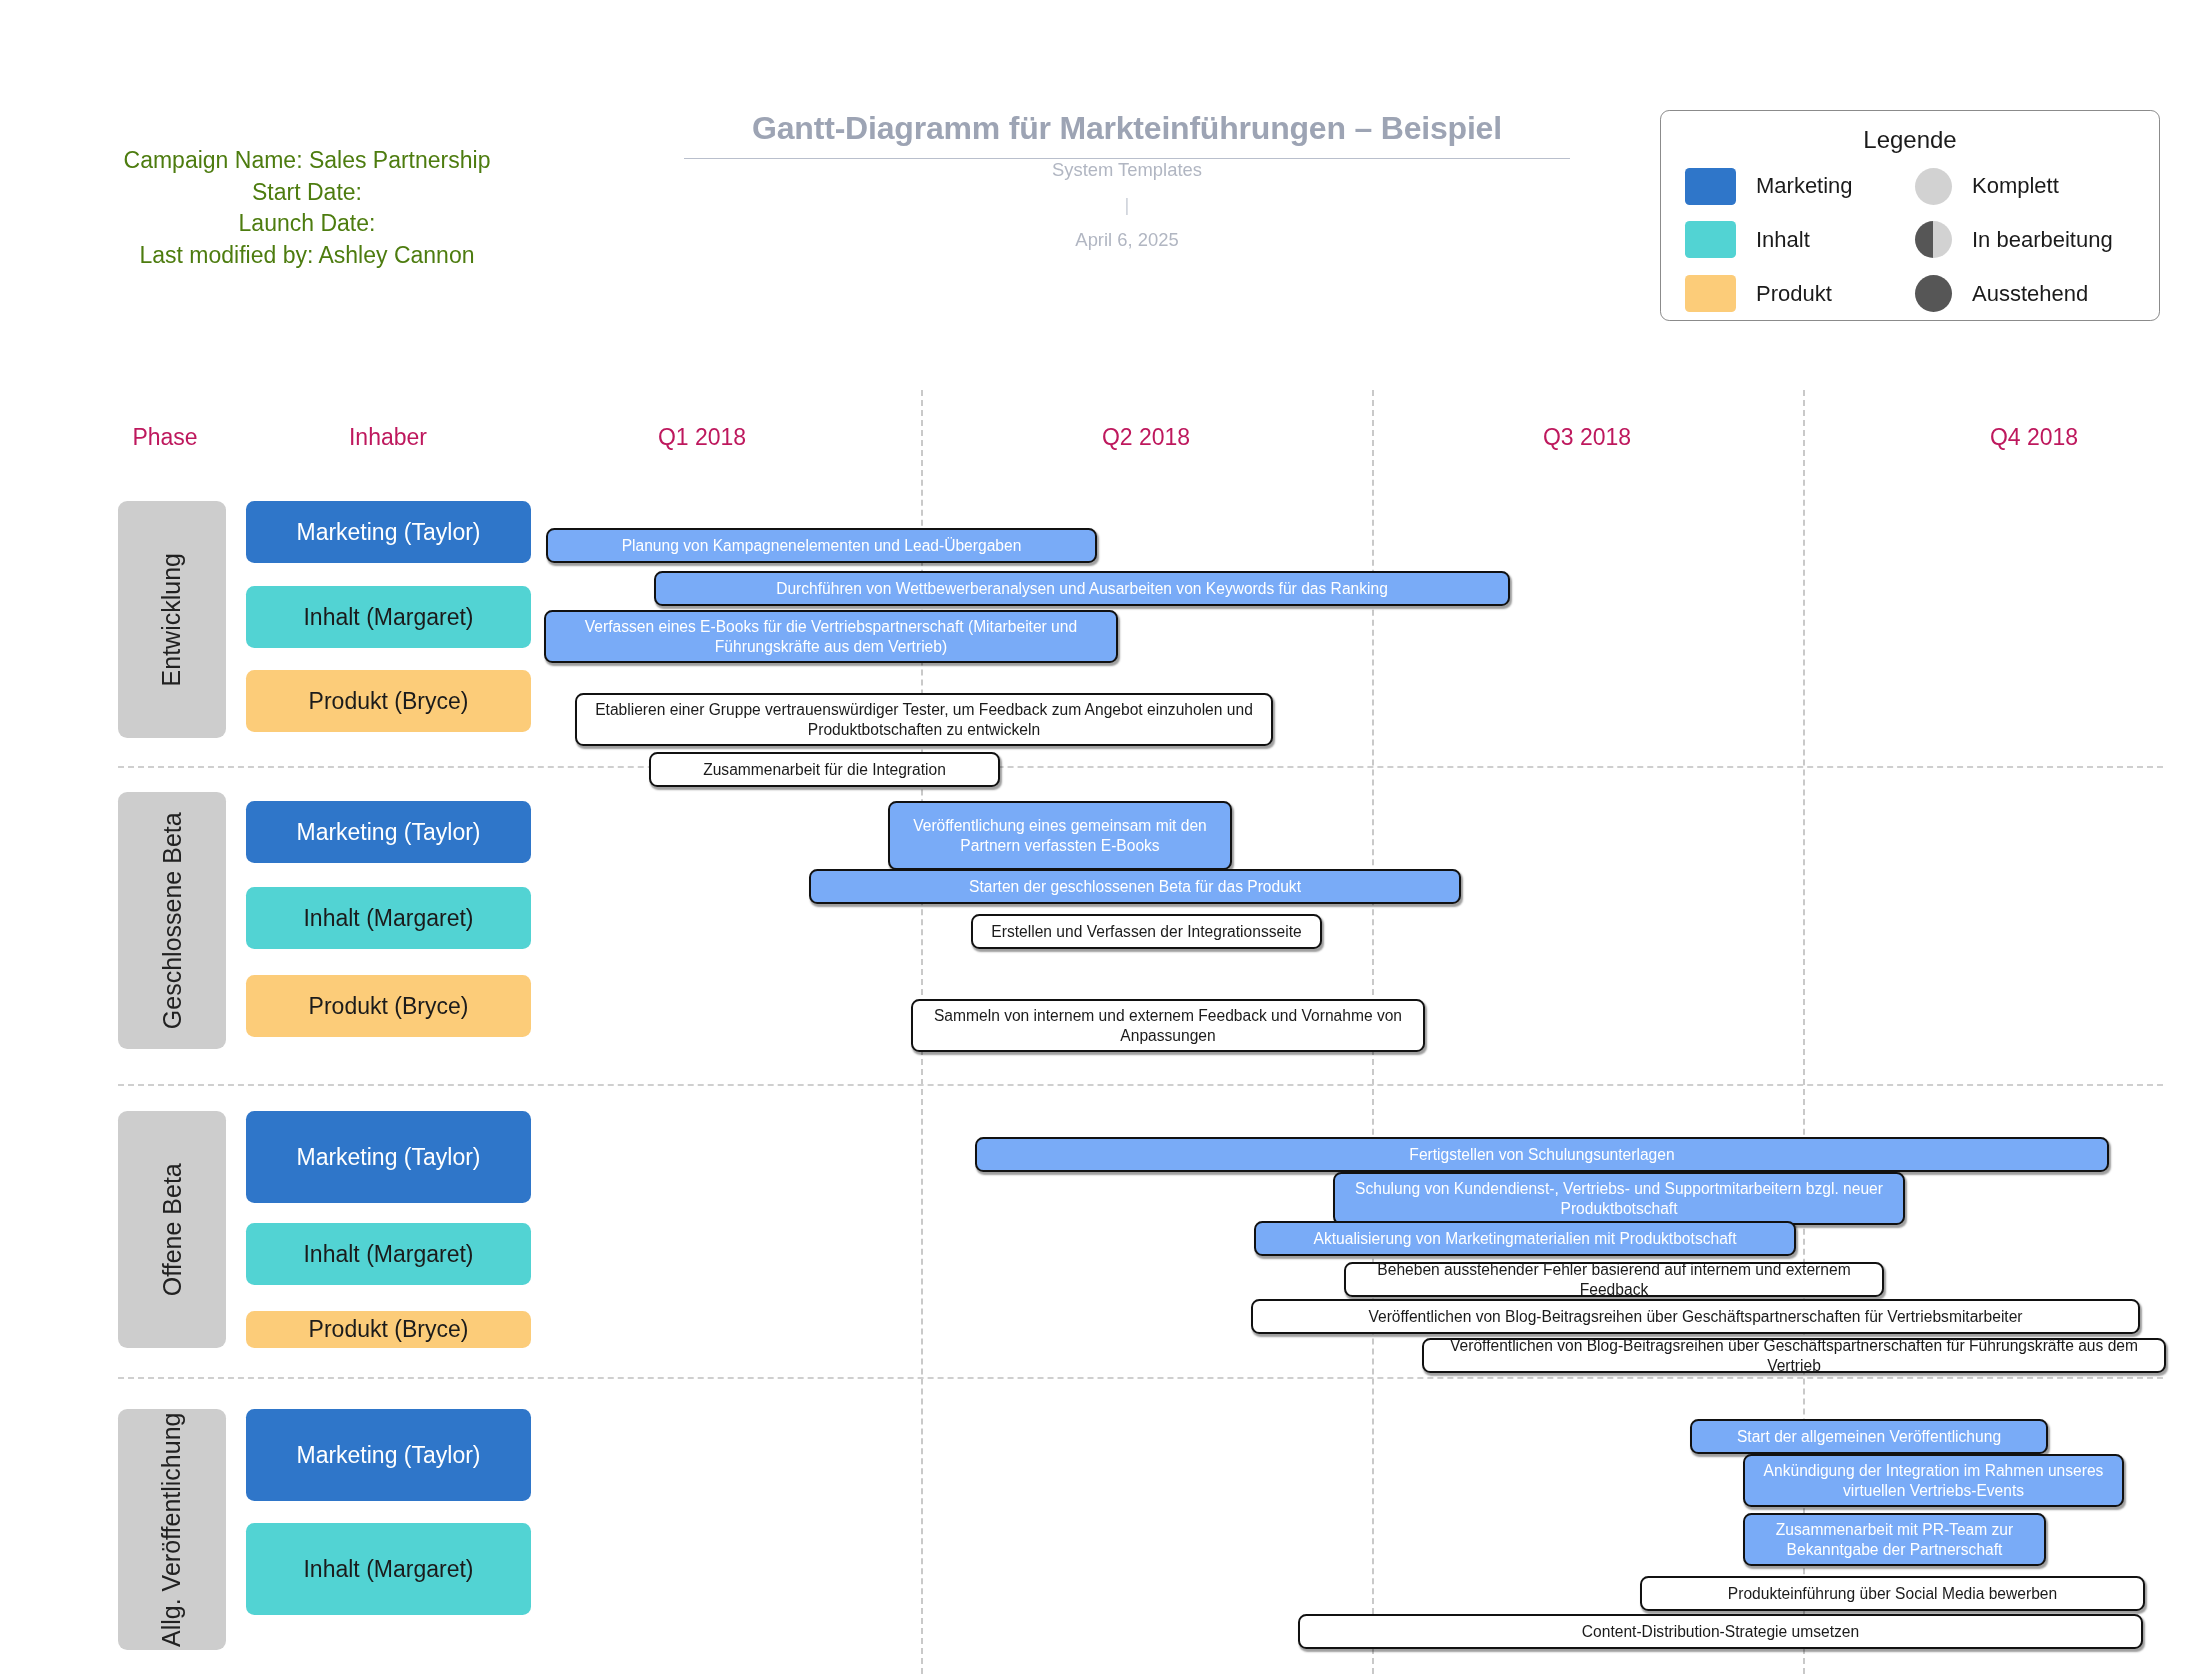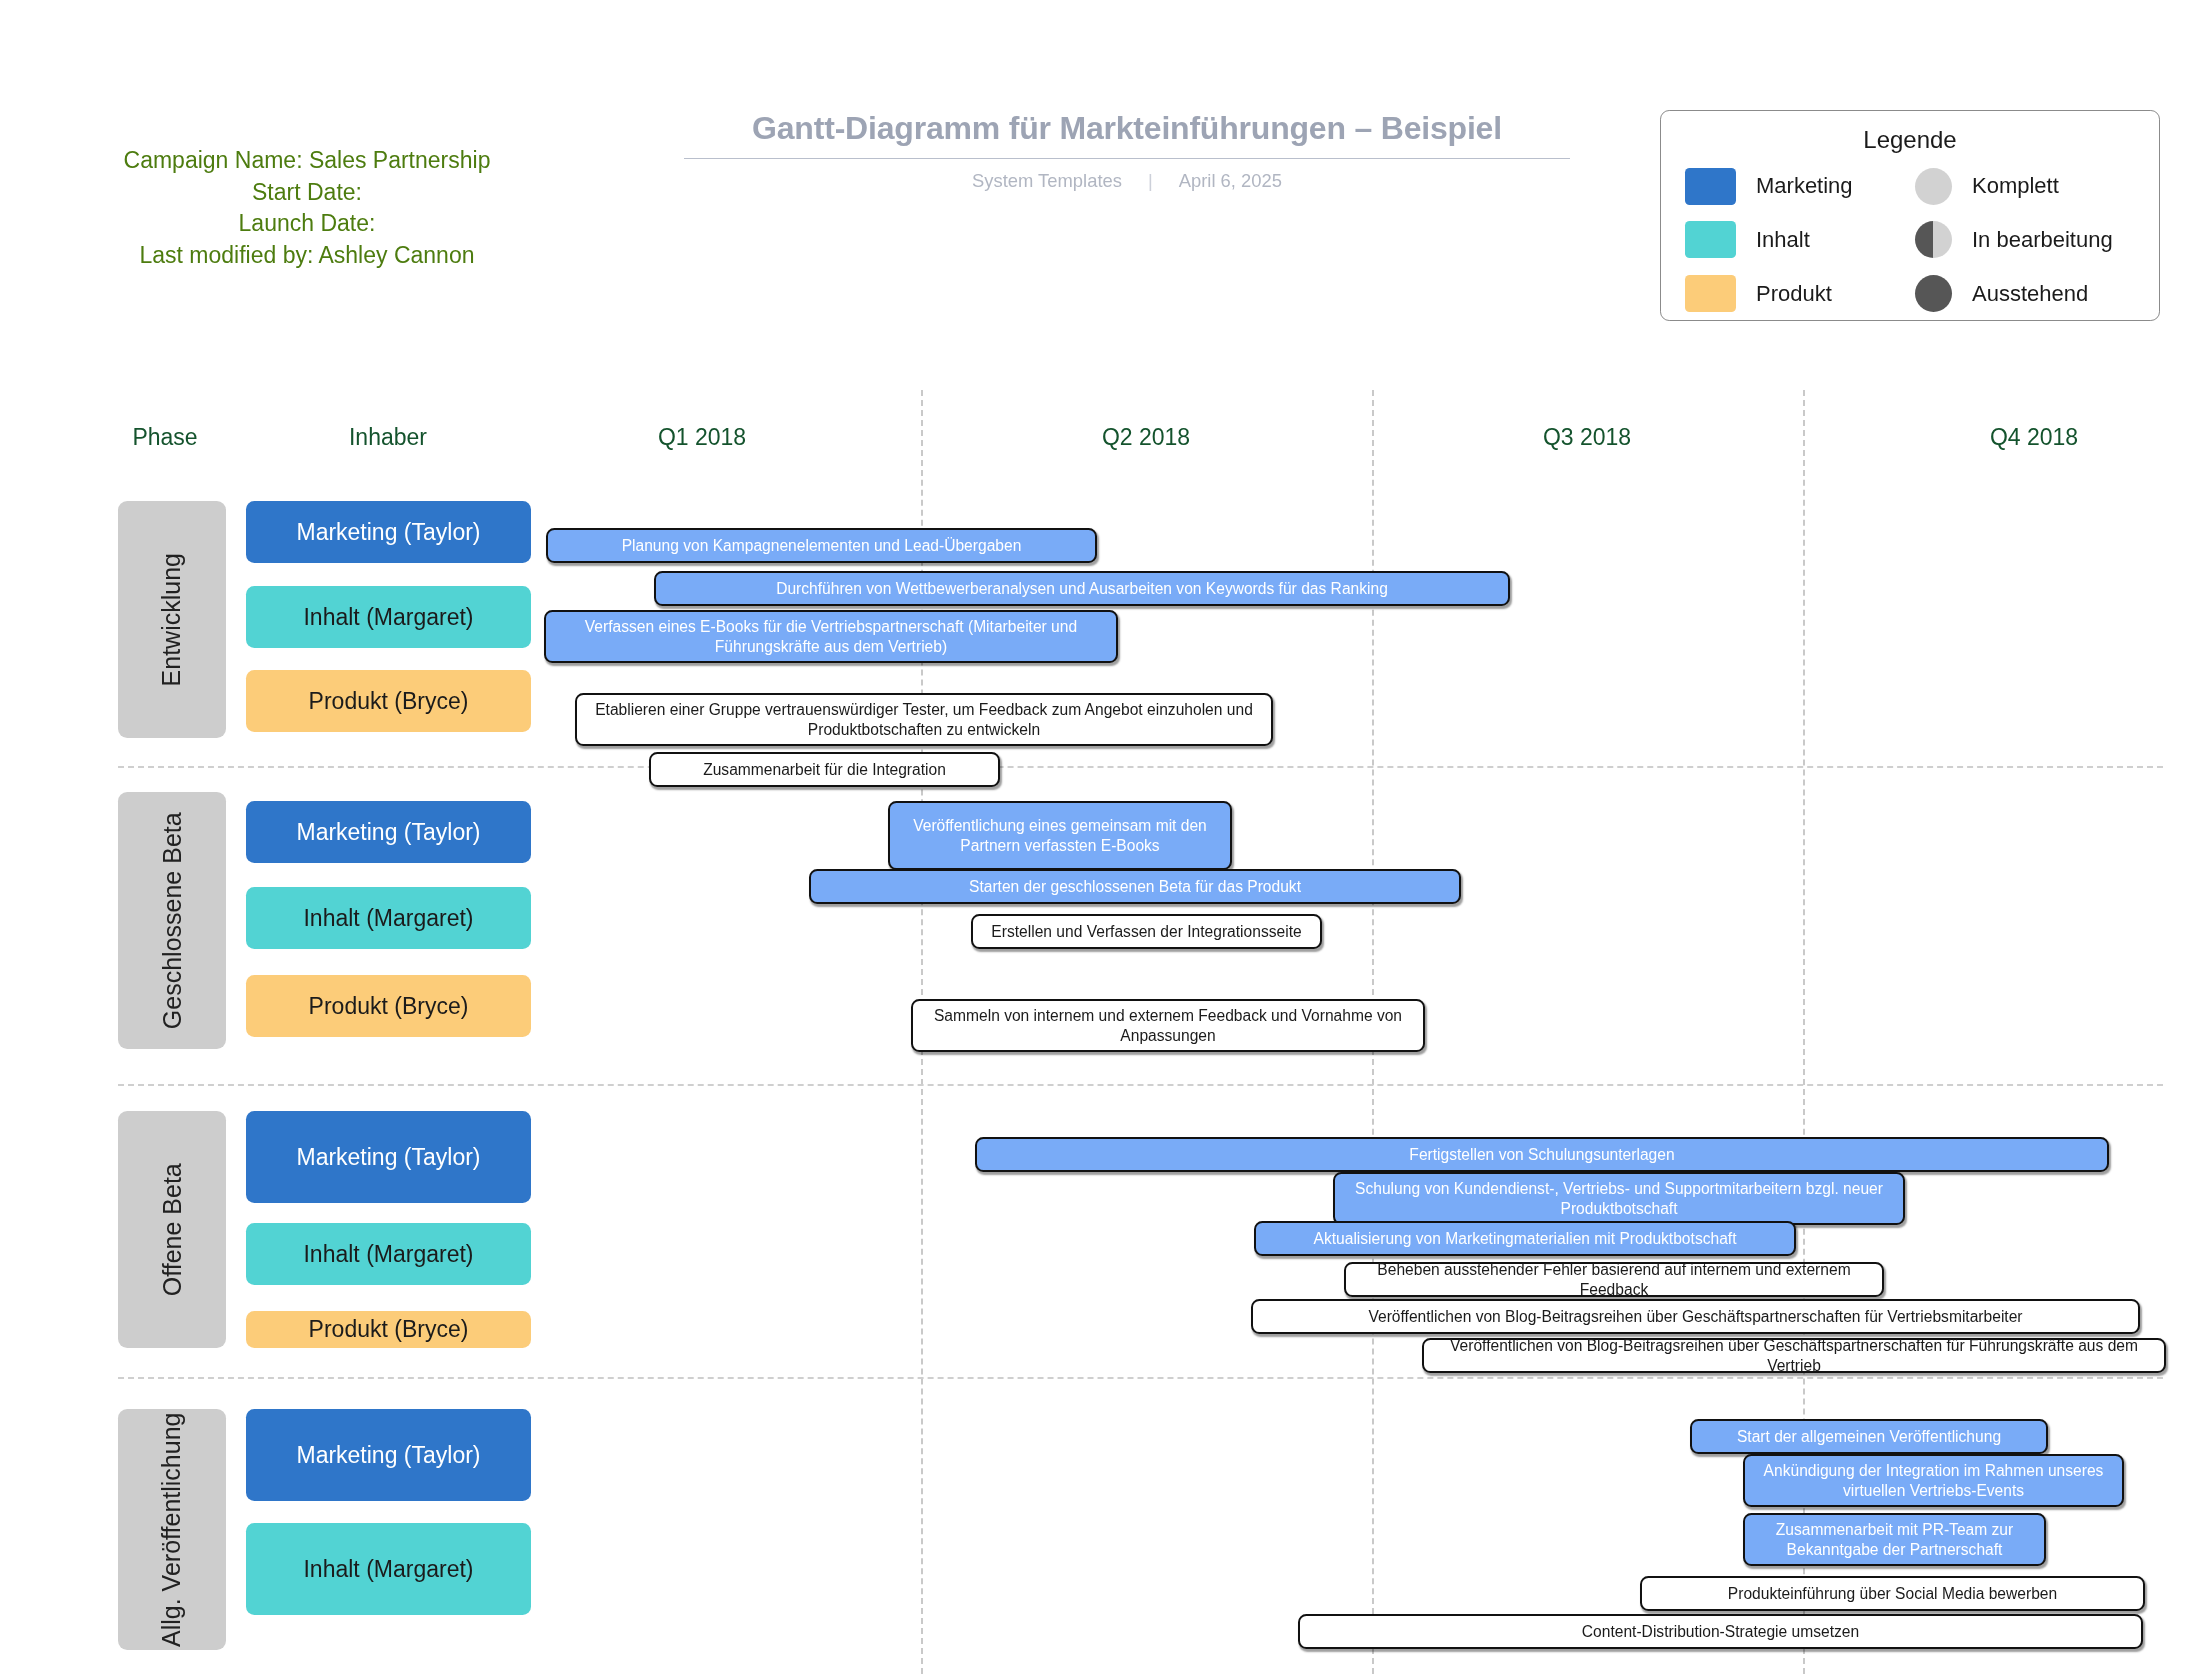--- a/index.html
+++ b/index.html
@@ -19,22 +19,22 @@
   .meta div { white-space: nowrap; }
 
   
   .title-wrap { position: absolute; left: 684px; top: 110px; width: 886px; text-align: center; }
   .title {
     font-size: 32px; font-weight: bold; color: #9da4b4;
     letter-spacing: -0.2px; padding-bottom: 11px;
     border-bottom: 1.8px solid #b9bfcc;
   }
   .subtitle {
-    margin-top: 11px; font-size: 18.4px; color: #b1b6c2;
-    display: flex; align-items: center; justify-content: center; gap: 26px;
+    font-size: 18.4px; color: #b1b6c2;
+    display: flex; align-items: center; justify-content: center; gap: 13px; flex-direction: column;
   }
   .subtitle .sep { color: #ccd0d9; }
 
   
   .legend {
     position: absolute; left: 1660px; top: 110px; width: 500px; height: 211px;
     border: 1.8px solid #8b8b8b; border-radius: 9.2px; background: #fff;
     padding: 14.7px 24px;
   }
   .legend-title { text-align: center; font-size: 24px; font-weight: normal; color: #1b1b1b; }
@@ -44,21 +44,21 @@
   .legend-row { display: flex; align-items: center; gap: 20px; height: 39px; }
   .swatch { width: 51px; height: 37px; border-radius: 4.6px; flex: 0 0 auto; }
   .legend-label { font-size: 22px; color: #1b1b1b; white-space: nowrap; }
   .dot { width: 37px; height: 37px; border-radius: 50%; flex: 0 0 auto; }
   .dot.complete { background: #d2d2d2; }
   .dot.inprogress { background: linear-gradient(to right, #565656 0 50%, #d2d2d2 50% 100%); }
   .dot.pending { background: #565656; }
 
   
   .colhead {
-    position: absolute; font-size: 23px; color: #14532d;
+    position: absolute; font-size: 23px; color: #be185d;
     text-align: center; white-space: nowrap;
   }
 
   
   .vgrid {
     position: absolute; top: 390px; width: 0; height: 1284px;
     border-left: 2.8px dashed #c9c9c9;
   }
   .hsep {
     position: absolute; left: 118px; right: 41px; height: 0;

